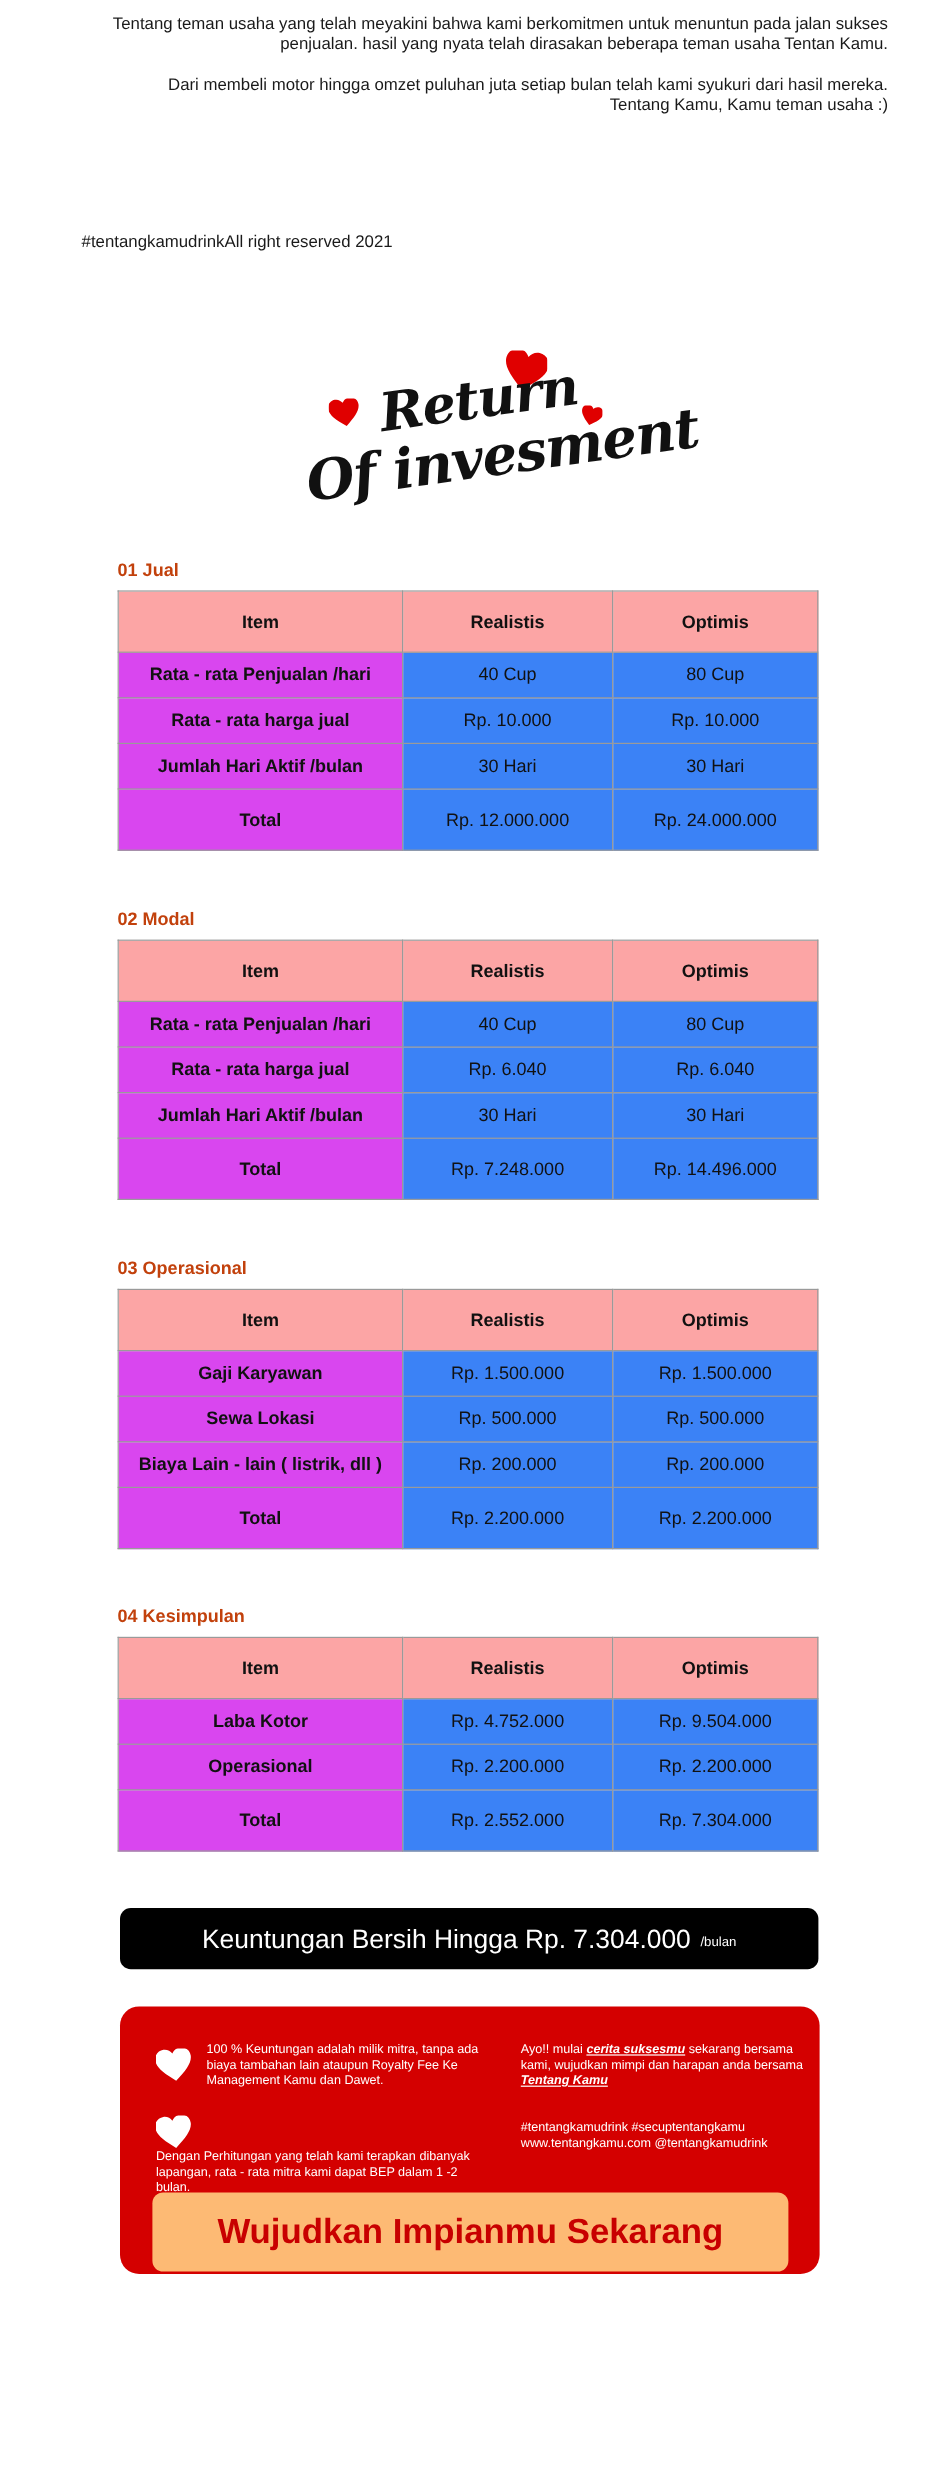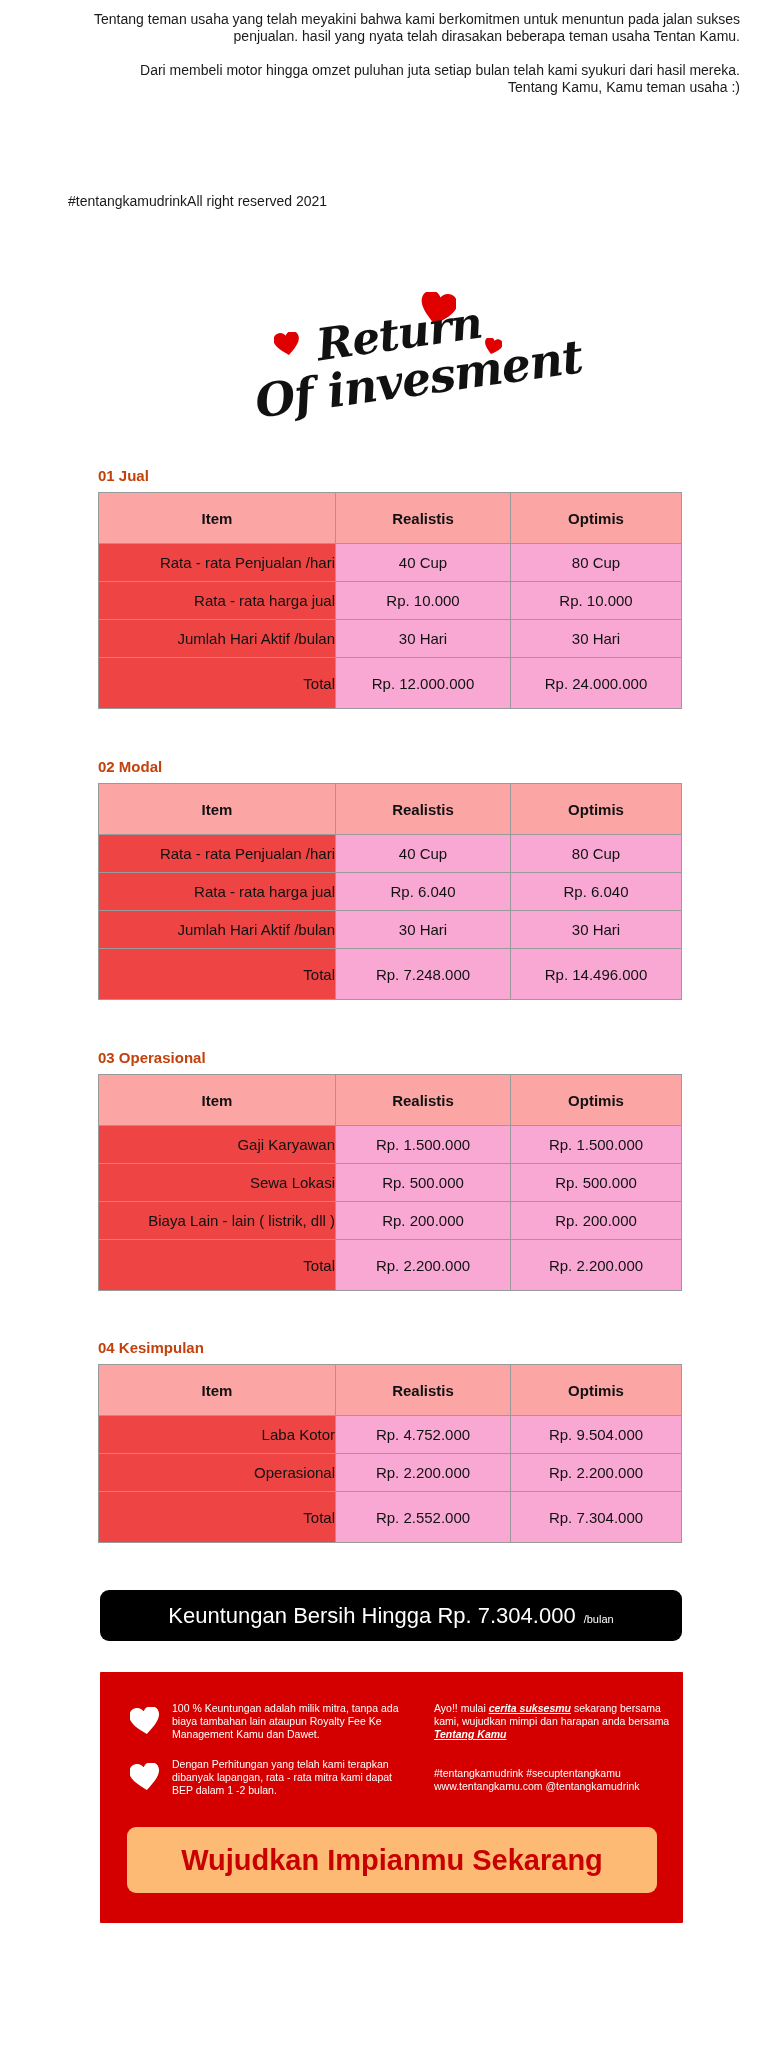--- a/index.html
+++ b/index.html
@@ -45,45 +45,45 @@
   }
   table.roi {
     width: 583px; border-collapse: collapse; table-layout: fixed;
     border: 1.5px solid #8c8c8c;
   }
   table.roi td, table.roi th {
     border: 1.5px solid #9a9a9a; text-align: center; vertical-align: middle;
     font-size: 15px; color: #111;
   }
   table.roi th { background: #fca5a5; font-weight: bold; height: 51px; }
-  table.roi td.label { background: #ef4444; font-weight: normal; text-align: right; }
-  table.roi td.val { background: #f9a8d4; font-weight: normal; }
+  table.roi td.label { background: #d946ef; font-weight: bold; }
+  table.roi td.val { background: #3b82f6; font-weight: normal; }
   table.roi tr.body-row td { height: 38px; }
   table.roi tr.total-row td { height: 51px; }
   col.c1 { width: 237px; } col.c2 { width: 175px; } col.c3 { width: 171px; }
 
   
   .profit-bar {
     position: absolute; left: 100px; top: 1590px; width: 582px; height: 51px;
     background: #000; border-radius: 9px; color: #fff;
     display: flex; align-items: center; justify-content: center;
     font-size: 22px;
   }
   .profit-bar .unit { font-size: 11px; margin-left: 8px; margin-top: 6px; }
 
   
   .red-panel {
-    position: absolute; left: 100px; top: 1672px; width: 583px; height: 251px;
-    background: #d40000; border-radius: 1px; color: #fff;
+    position: absolute; left: 100px; top: 1672px; width: 583px; height: 223px;
+    background: #d40000; border-radius: 16px; color: #fff;
   }
   .benefit { position: absolute; left: 30px; width: 270px; display: flex; }
   .benefit .bicon { width: 30px; height: 28px; margin-right: 12px; margin-top: 5px; flex: none; }
   .benefit .btext { font-size: 10.5px; line-height: 13px; }
   .b1 { top: 30px; }
-  .b2 { top: 86px; }
+  .b2 { top: 86px; flex-direction: column; }
   .cta-text {
     position: absolute; left: 334px; top: 30px; width: 240px;
     font-size: 10.5px; line-height: 13px;
   }
   .cta-text .em { font-weight: bold; font-style: italic; text-decoration: underline; }
   .tags {
     position: absolute; left: 334px; top: 95px; width: 240px;
     font-size: 10.5px; line-height: 13px;
   }
   .cta-button {

